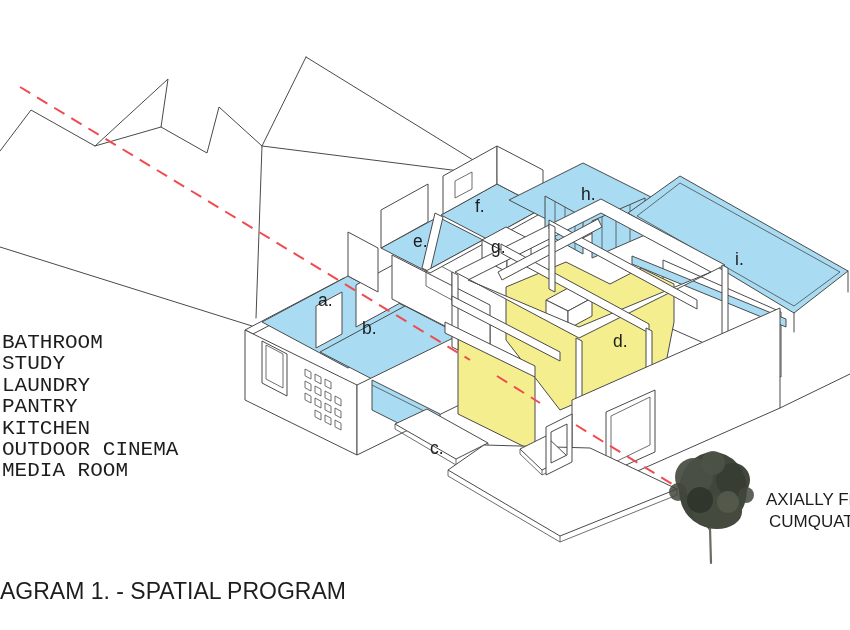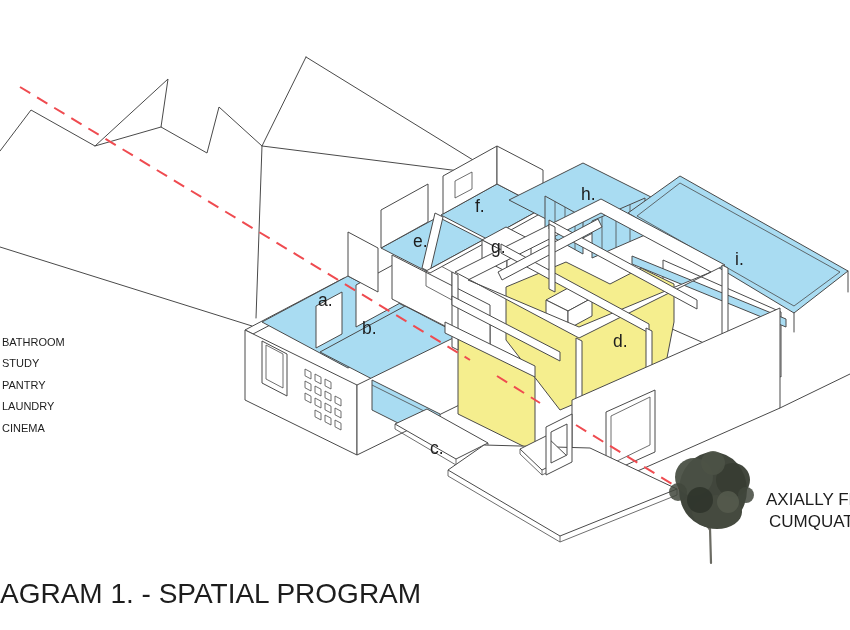--- a/index.html
+++ b/index.html
@@ -8,22 +8,22 @@
     font-family:"Liberation Sans",sans-serif;color:#1d1d1d;
   }
   #scene{position:absolute;left:0;top:0;}
   .outline{stroke:#4a4a4a;stroke-width:1;fill:none;stroke-linejoin:round;stroke-linecap:round;}
   .wall{fill:#ffffff;stroke:#4a4a4a;stroke-width:1;stroke-linejoin:round;}
   .blue{fill:#A9DCF2;stroke:#4a4a4a;stroke-width:1;stroke-linejoin:round;}
   .yellow{fill:#F5EE8E;stroke:#4a4a4a;stroke-width:1;stroke-linejoin:round;}
   .thin{stroke:#4a4a4a;stroke-width:.8;fill:none;}
   .axis{fill:none;stroke:#EF4B50;stroke-width:2;stroke-dasharray:12 8;}
   .roomlabel{font-family:"Liberation Sans",sans-serif;font-size:17.5px;fill:#1d1d1d;}
-  .legend{position:absolute;left:2px;top:332px;font-size:11px;line-height:21.4px;white-space:nowrap;}
-  .caption{position:absolute;left:0px;top:578px;font-size:28px;white-space:nowrap;}
+  .legend{position:absolute;left:2px;top:332px;font-size:21px;line-height:21.4px;white-space:nowrap;font-family:Liberation Mono, monospace;}
+  .caption{position:absolute;left:0px;top:578px;font-size:23px;white-space:nowrap;}
   .annotation{position:absolute;left:766px;top:489px;font-size:17px;line-height:22px;white-space:nowrap;}
   .annotation .l2{margin-left:3px;}
 </style>
 </head>
 <body>
 
 <svg id="scene" width="850" height="630" viewBox="0 0 850 630">
 
   <g>
     <polyline class="outline" points="0,151 31,110 95,146 168,79 161,127 207,153 219,107 262,146 306,57"></polyline>
@@ -187,23 +187,25 @@
     <text class="roomlabel" x="475" y="212">f.</text>
     <text class="roomlabel" x="491" y="253">g.</text>
     <text class="roomlabel" x="581" y="200">h.</text>
     <text class="roomlabel" x="735" y="265">i.</text>
   </g>
 </svg>
 
 <div class="legend">
   <div>BATHROOM</div>
   <div>STUDY</div>
+  <div>LAUNDRY</div>
   <div>PANTRY</div>
-  <div>LAUNDRY</div>
-  <div>CINEMA</div>
+  <div>KITCHEN</div>
+  <div>OUTDOOR CINEMA</div>
+  <div>MEDIA ROOM</div>
 </div>
 
 <div class="caption">AGRAM 1. - SPATIAL PROGRAM</div>
 
 <div class="annotation">
   <div class="l1">AXIALLY FR</div>
   <div class="l2">CUMQUAT</div>
 </div>
 
 </body></html>

